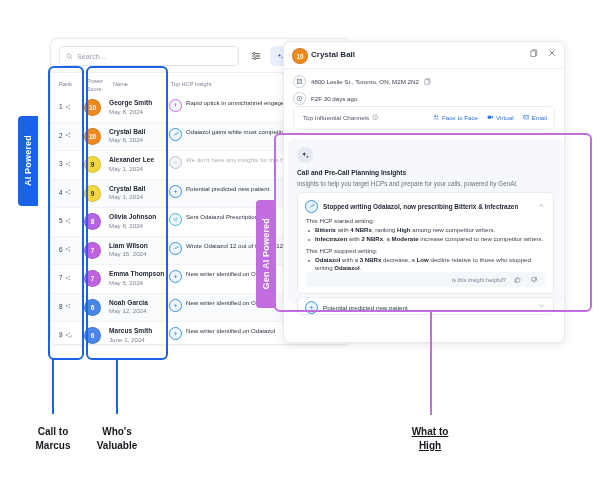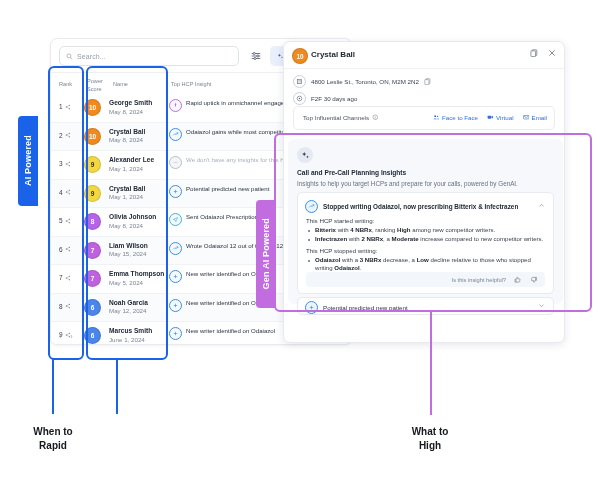--- a/index.html
+++ b/index.html
@@ -664,21 +664,25 @@
   <div class="hl-purple"></div>
   <div class="tab-gen">
     <span>Gen AI Powered</span>
   </div>
 
   <div class="lead" style="left:52px;top:358px;height:56px;"></div>
   <div class="lead" style="left:116px;top:358px;height:56px;"></div>
   <div class="lead p" style="left:430px;top:310px;height:105px;"></div>
 
   <div class="ann" style="left:12px;top:425px;width:82px;">
-    <div>When to</div>
-    <div>Rapid</div>
-  </div>
-  <div class="ann" style="left:389px;top:425px;width:82px;">
+    <div>Call to</div>
+    <div>Marcus</div>
+  </div>
+  <div class="ann" style="left:76px;top:425px;width:82px;">
+    <div>Who's</div>
+    <div>Valuable</div>
+  </div>
+  <div class="ann" style="left:389px;top:425px;width:82px;text-decoration:underline;">
     <div>What to</div>
     <div>High</div>
   </div>
 
 </div>
 
 </body></html>

